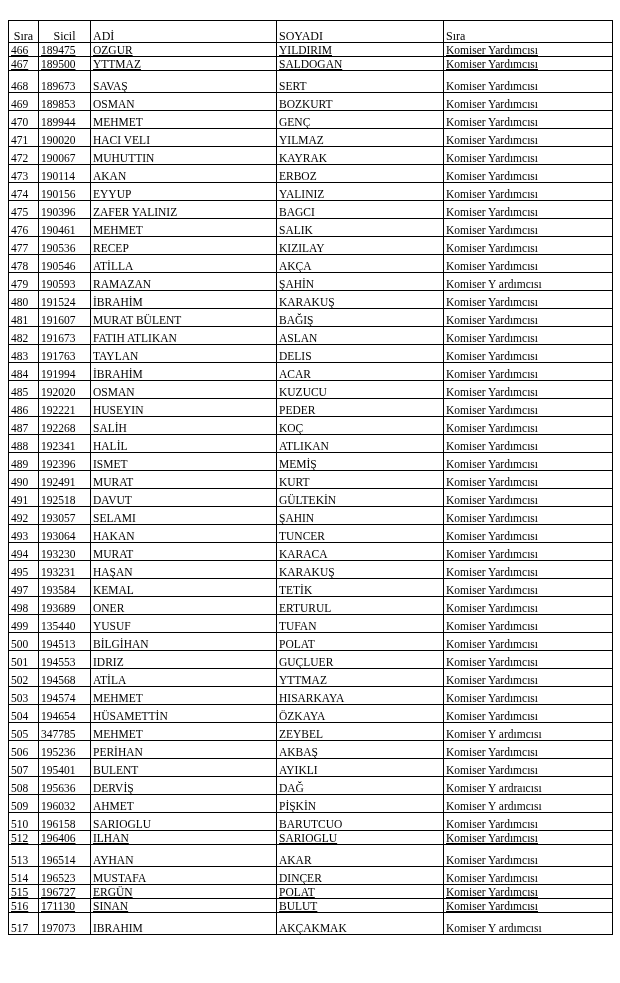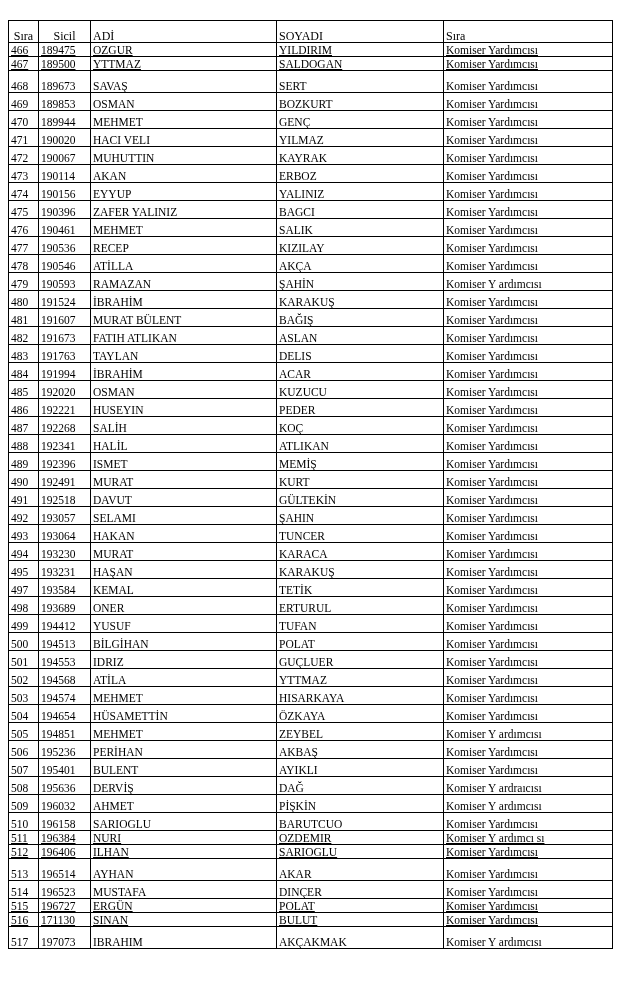--- a/index.html
+++ b/index.html
@@ -652,21 +652,21 @@
           </td>
           <td class="col-rutbe">
             <span class="cell-text">Komiser Yardımcısı</span>
           </td>
         </tr>
         <tr class="h-normal">
           <td class="col-sira">
             <span class="cell-text">499</span>
           </td>
           <td class="col-sicil">
-            <span class="cell-text">194412</span>
+            <span class="cell-text">135440</span>
           </td>
           <td class="col-adi">
             <span class="cell-text">YUSUF</span>
           </td>
           <td class="col-soyadi">
             <span class="cell-text">TUFAN</span>
           </td>
           <td class="col-rutbe">
             <span class="cell-text">Komiser Yardımcısı</span>
           </td>
@@ -754,21 +754,21 @@
           </td>
           <td class="col-rutbe">
             <span class="cell-text">Komiser Yardımcısı</span>
           </td>
         </tr>
         <tr class="h-normal">
           <td class="col-sira">
             <span class="cell-text">505</span>
           </td>
           <td class="col-sicil">
-            <span class="cell-text">194851</span>
+            <span class="cell-text">347785</span>
           </td>
           <td class="col-adi">
             <span class="cell-text">MEHMET</span>
           </td>
           <td class="col-soyadi">
             <span class="cell-text">ZEYBEL</span>
           </td>
           <td class="col-rutbe">
             <span class="cell-text">Komiser Y ardımcısı</span>
           </td>
@@ -849,37 +849,20 @@
             <span class="cell-text">196158</span>
           </td>
           <td class="col-adi">
             <span class="cell-text">SARIOGLU</span>
           </td>
           <td class="col-soyadi">
             <span class="cell-text">BARUTCUO</span>
           </td>
           <td class="col-rutbe">
             <span class="cell-text">Komiser Yardımcısı</span>
-          </td>
-        </tr>
-        <tr class="h-tight">
-          <td class="col-sira">
-            <span class="cell-text">511</span>
-          </td>
-          <td class="col-sicil">
-            <span class="cell-text">196384</span>
-          </td>
-          <td class="col-adi">
-            <span class="cell-text">NURI</span>
-          </td>
-          <td class="col-soyadi">
-            <span class="cell-text">OZDEMIR</span>
-          </td>
-          <td class="col-rutbe">
-            <span class="cell-text">Komiser Y ardımcı sı</span>
           </td>
         </tr>
         <tr class="h-tight">
           <td class="col-sira">
             <span class="cell-text">512</span>
           </td>
           <td class="col-sicil">
             <span class="cell-text">196406</span>
           </td>
           <td class="col-adi">

